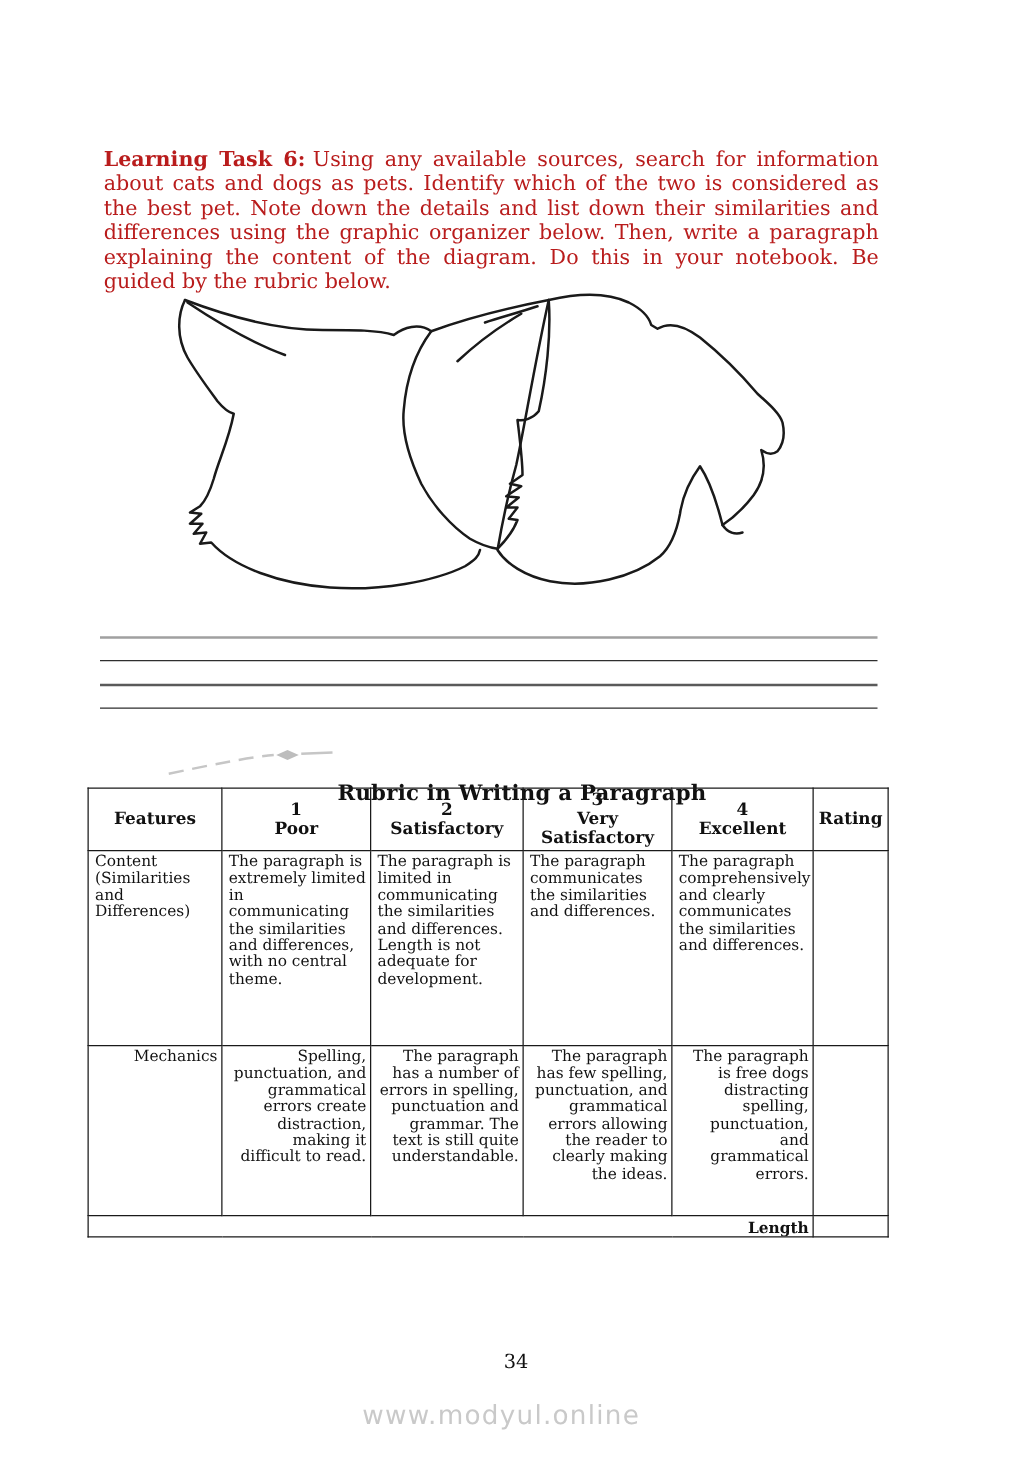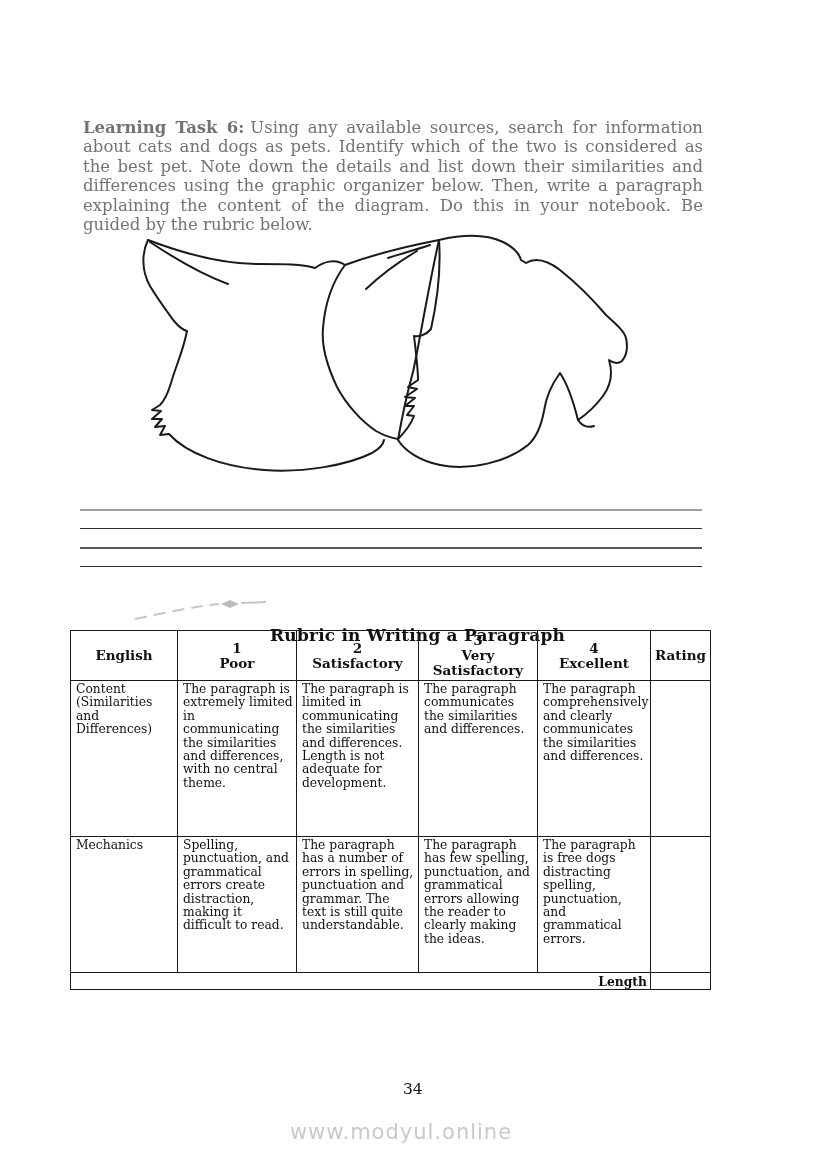--- a/index.html
+++ b/index.html
@@ -1,21 +1,21 @@
 <!DOCTYPE html>
 <html><head>
 <meta charset="utf-8">
 <style>
   html,body{margin:0;padding:0;}
   body{background:#ffffff;font-family:"DejaVu Serif", serif;color:#111111;}
   .page{position:relative;width:826px;height:1169px;background:#ffffff;overflow:hidden;}
 
   
   .task-para{position:absolute;left:83px;top:101px;width:620px;
-             font-size:16.5px;line-height:19.6px;text-align:justify;color:#737373;}
+             font-size:16.5px;line-height:19.6px;text-align:justify;color:#b91c1c;}
   .task-label{font-weight:bold;margin-right:6px;}
 
   
   .diagram{position:absolute;left:132px;top:234px;width:560px;height:240px;}
   .diagram svg{display:block;width:100%;height:100%;}
   .diagram path, .diagram polyline{fill:none;stroke:#1a1a1a;stroke-width:2;
              stroke-linecap:round;stroke-linejoin:round;}
 
   
   .wline{position:absolute;left:80px;width:622px;height:0;border-top-style:solid;}
@@ -32,21 +32,21 @@
   
   table.rubric{position:absolute;left:70px;top:630px;width:640px;
                border-collapse:collapse;table-layout:fixed;}
   table.rubric td{border:1px solid #1a1a1a;vertical-align:top;
                   font-size:12.3px;line-height:13.4px;padding:2px 3px 1px 5px;
                   overflow:hidden;}
   tr.hdr{height:47px;}
   tr.hdr td{vertical-align:middle;text-align:center;font-weight:bold;
             font-size:13.5px;line-height:15px;padding:2px;}
   tr.r1{height:156px;}
-  tr.r2{height:136px;}
+  tr.r2{height:136px;text-align:right;}
   td.feat{font-size:13.8px;line-height:16.2px;padding-top:3px;}
   tr.totalrow{height:16px;}
   tr.totalrow td{vertical-align:middle;}
   td.total-cell{text-align:right;font-weight:bold;font-size:13px;
                 line-height:14px;padding-right:8px;}
 
   
   .footer-book{position:absolute;left:83px;top:1080px;font-style:italic;font-size:15.5px;}
   .footer-page{position:absolute;left:403px;top:1080px;font-size:15.5px;}
   .watermark{position:absolute;left:0;top:1120px;width:802px;text-align:center;
@@ -114,21 +114,21 @@
         <col style="width:119px">
         <col style="width:122px">
       <col style="width:119px">
         <col style="width:113px">
         <col style="width:60px">
     </colgroup>
     <tbody>
       <tr class="hdr">
         <td>
           <div></div>
-          <div>English</div>
+          <div>Features</div>
         </td>
         <td>
           <div>1</div>
           <div>Poor</div>
         </td>
         <td>
           <div>2</div>
           <div>Satisfactory</div>
         </td>
         <td>

